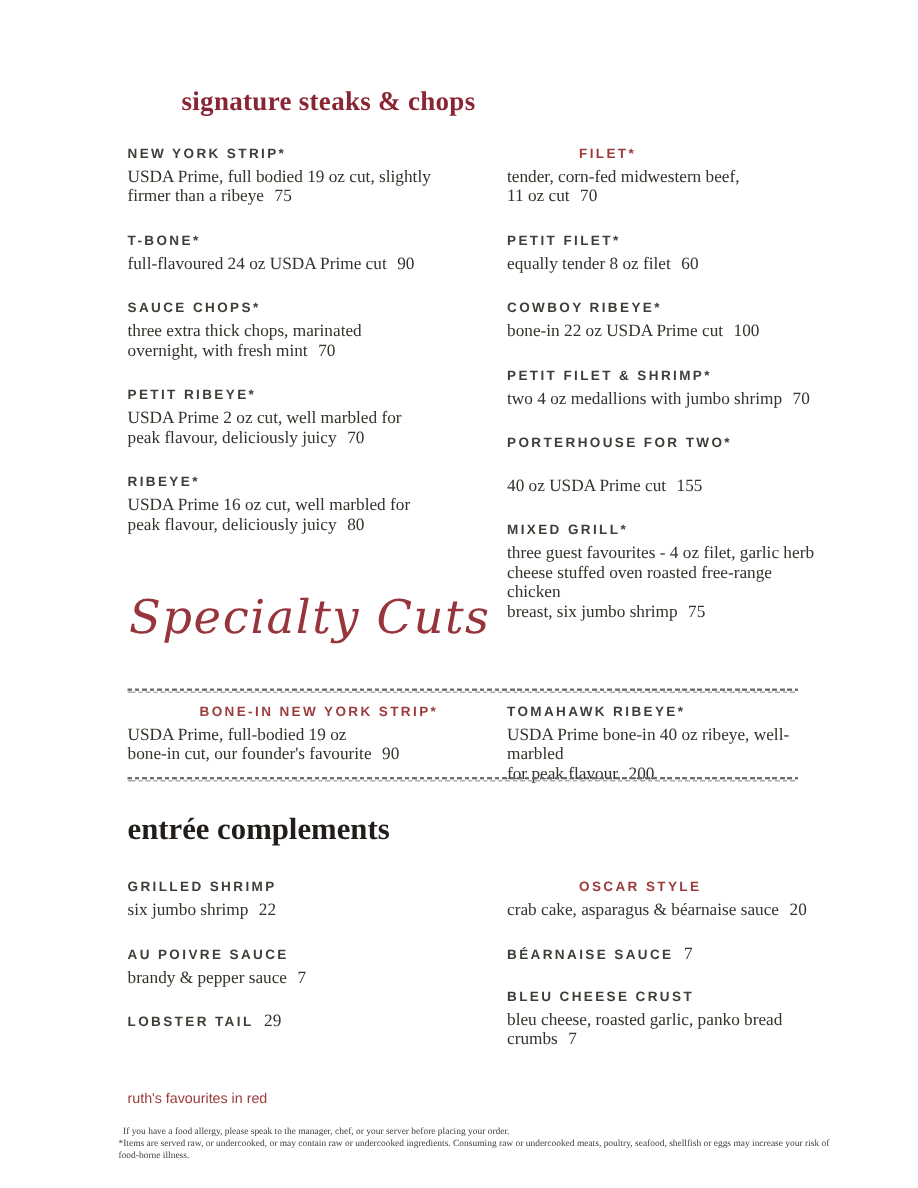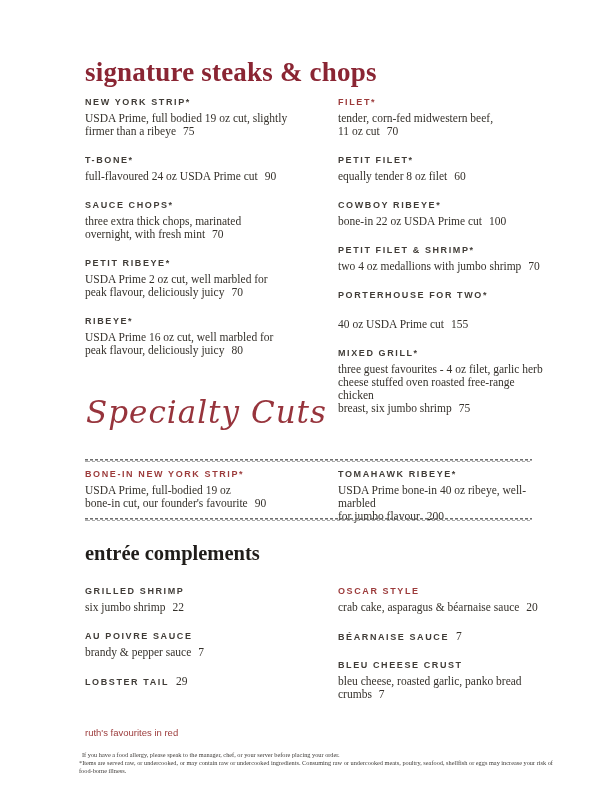--- a/index.html
+++ b/index.html
@@ -3,21 +3,21 @@
 <meta charset="utf-8">
 <style>
   html,body { margin:0; padding:0; background:#ffffff; }
   .page {
     position:relative; width:612px; height:792px; background:#ffffff;
     font-family:"Liberation Serif", serif; overflow:hidden;
   }
 
   
   .sec-heading { position:absolute; left:85px; font-weight:bold; margin:0; }
-  #sig-heading { top:57px; font-size:27px; letter-spacing:0.2px; color:var(--heading-maroon,#8a2533); }
+  #sig-heading { top:57px; font-size:18px; letter-spacing:0.2px; color:var(--heading-maroon,#8a2533);margin-left:36px; }
   #comp-heading { top:542px; font-size:20.5px; color:#201d1a; }
   #specialty-heading {
     position:absolute; left:86px; top:394px; margin:0;
     font-family:"DejaVu Serif", serif; font-style:italic; font-weight:normal;
     font-size:31px; letter-spacing:1px; color:var(--script-red,#97343c);
   }
 
   
   .col { position:absolute; }
   #sig-left   { left:85px;  top:97px;  width:242px; }
@@ -27,21 +27,21 @@
   #comp-left  { left:85px;  top:586px; width:242px; }
   #comp-right { left:338px; top:586px; width:217px; }
 
   
   .item { margin-bottom:17px; }
   .item-name {
     font-family:"Liberation Sans", sans-serif; font-weight:bold;
     font-size:9px; letter-spacing:1.6px; line-height:11px;
     color:var(--title-dark,#403c37); margin-bottom:4px;
   }
-  .item-name.red { color:var(--favourite-red,#9c3b3b); }
+  .item-name.red { color:var(--favourite-red,#9c3b3b);margin-left:48px; }
   .item-desc { font-size:11.5px; line-height:13px; color:var(--body-dark,#35312b); }
   .price { margin-left:7px;text-align:right; }
   .item-name .price {
     font-family:"Liberation Serif", serif; font-weight:normal;
     letter-spacing:0; font-size:11.5px; color:var(--body-dark,#35312b);
   }
 
   
   .stitch {
     position:absolute; left:85px; width:447px; height:4px;
@@ -166,21 +166,21 @@
         <span>bone-in cut, our founder's favourite</span><span class="price">90</span>
       </div>
     </div>
   </div>
 
   <div class="col" id="spec-right">
     <div class="item">
       <div class="item-name">TOMAHAWK RIBEYE*</div>
       <div class="item-desc">
         <span>USDA Prime bone-in 40 oz ribeye, well-marbled</span><br>
-        <span>for jumbo flavour</span><span class="price">200</span>
+        <span>for peak flavour</span><span class="price">200</span>
       </div>
     </div>
   </div>
 
   <div class="stitch" id="stitch-bottom"></div>
 
   <h1 class="sec-heading" id="comp-heading">entrée complements</h1>
 
   <div class="col" id="comp-left">
     <div class="item">

